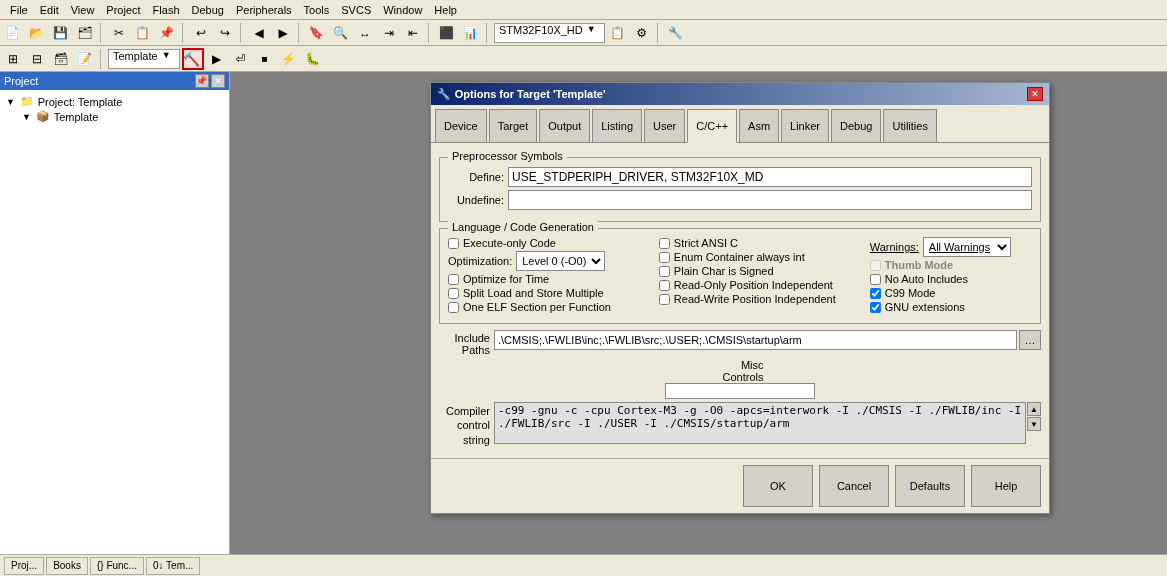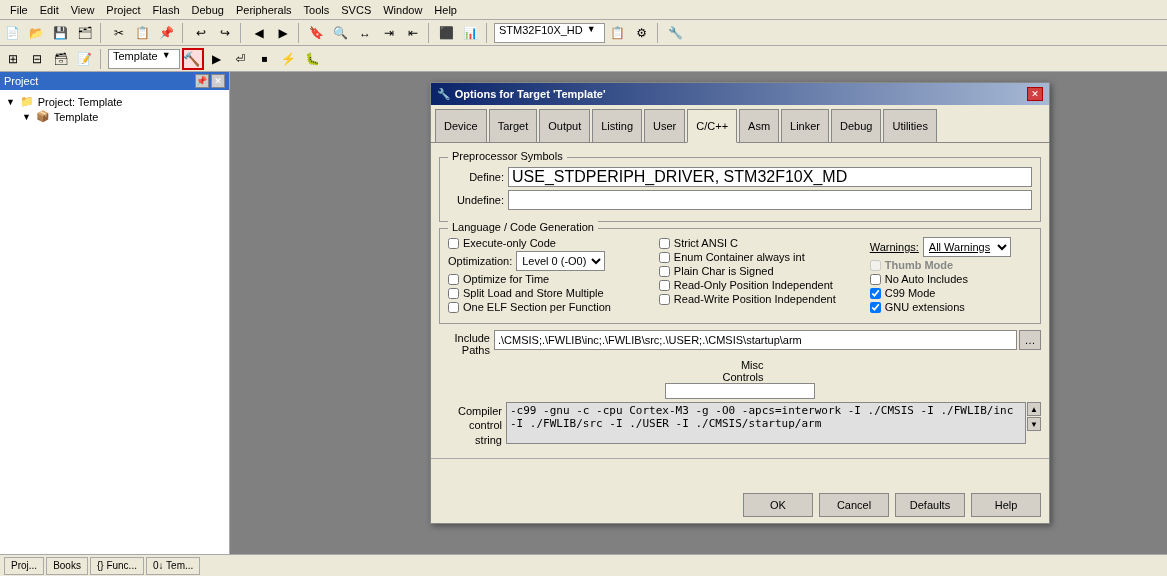--- a/index.html
+++ b/index.html
@@ -57,21 +57,21 @@
     
     .dialog-body { padding: 8px; }
 
     
     .groupbox { border: 1px solid #999; margin: 6px 0; padding: 6px 8px 8px; position: relative; }
     .groupbox-title { position: absolute; top: -8px; left: 8px; background: #ece9d8; padding: 0 4px; font-size: 11px; }
 
     
     .form-row { display: flex; align-items: center; margin: 3px 0; }
     .form-label { min-width: 60px; font-size: 11px; text-align: right; padding-right: 4px; }
-    .form-input { border: 1px solid #888; background: white; padding: 2px 3px; font-size: 16px; flex: 1; height: 20px; }
+    .form-input { border: 1px solid #888; background: white; padding: 2px 3px; font-size: 12px; flex: 1; height: 20px; }
 
     
     .cb-row { display: flex; align-items: flex-end; gap: 4px; margin: 2px 0; font-size: 11px; }
     .cb-row input[type=checkbox] { width: 11px; height: 11px; }
 
     
     .opt-row { display: flex; align-items: center; gap: 4px; margin: 2px 0; font-size: 11px; }
     .opt-select { border: 1px solid #888; background: white; padding: 1px; font-size: 11px; height: 20px; }
 
     
@@ -79,28 +79,28 @@
     .warn-select { border: 1px solid #888; background: white; padding: 1px; font-size: 11px; height: 20px; }
 
     
     .inc-row { display: flex; align-items: flex-start; margin: 3px 0; }
     .inc-label { min-width: 55px; font-size: 11px; text-align: right; padding-right: 4px; padding-top: 2px; }
     .inc-input { border: 1px solid #888; background: white; padding: 1px 3px; font-size: 11px; flex: 1; height: 20px; }
     .inc-btn { width: 22px; height: 20px; border: 1px solid #888; background: #d4d0c8; display: flex; align-items: center; justify-content: center; font-size: 11px; cursor: pointer; margin-left: 2px; }
 
     
     .cs-row { display: flex; align-items: flex-start; margin: 3px 0; }
-    .cs-label { min-width: 55px; font-size: 11px; text-align: right; padding-right: 4px; padding-top: 2px; line-height: 1.3; margin-left: 12px; }
+    .cs-label { min-width: 55px; font-size: 11px; text-align: right; padding-right: 4px; padding-top: 2px; line-height: 1.3; }
     .cs-textarea { border: 1px solid #888; background: #e0e0e0; padding: 1px 3px; font-size: 11px; flex: 1; height: 42px; resize: none; }
     .cs-scroll { display: flex; flex-direction: column; gap: 1px; margin-left: 1px; }
     .cs-scroll-btn { width: 14px; height: 14px; border: 1px solid #888; background: #d4d0c8; display: flex; align-items: center; justify-content: center; font-size: 8px; cursor: pointer; }
 
     
     .dialog-footer { display: flex; justify-content: flex-end; gap: 6px; padding: 6px 8px; border-top: 1px solid #aaa; }
-    .dlg-btn { width: 70px; height: 24px; border: 1px solid #888; background: #d4d0c8; font-size: 11px; cursor: pointer; display: flex; align-items: center; justify-content: center; margin-top: 28px; }
+    .dlg-btn { width: 70px; height: 42px; border: 1px solid #888; background: #d4d0c8; font-size: 11px; cursor: pointer; display: flex; align-items: center; justify-content: center; }
 
     
     .rcb { display: flex; align-items: center; gap: 4px; margin: 2px 0; font-size: 11px; }
     .rcb input { width: 11px; height: 11px; }
 
     
     .misc-row { display: flex; align-items: center; margin: 3px 0; flex-direction: column; }
     .misc-label { min-width: 55px; font-size: 11px; text-align: right; padding-right: 4px; }
     .misc-input { border: 1px solid #888; background: white; padding: 1px 3px; font-size: 11px; flex: 1; height: 20px; }
   </style>

